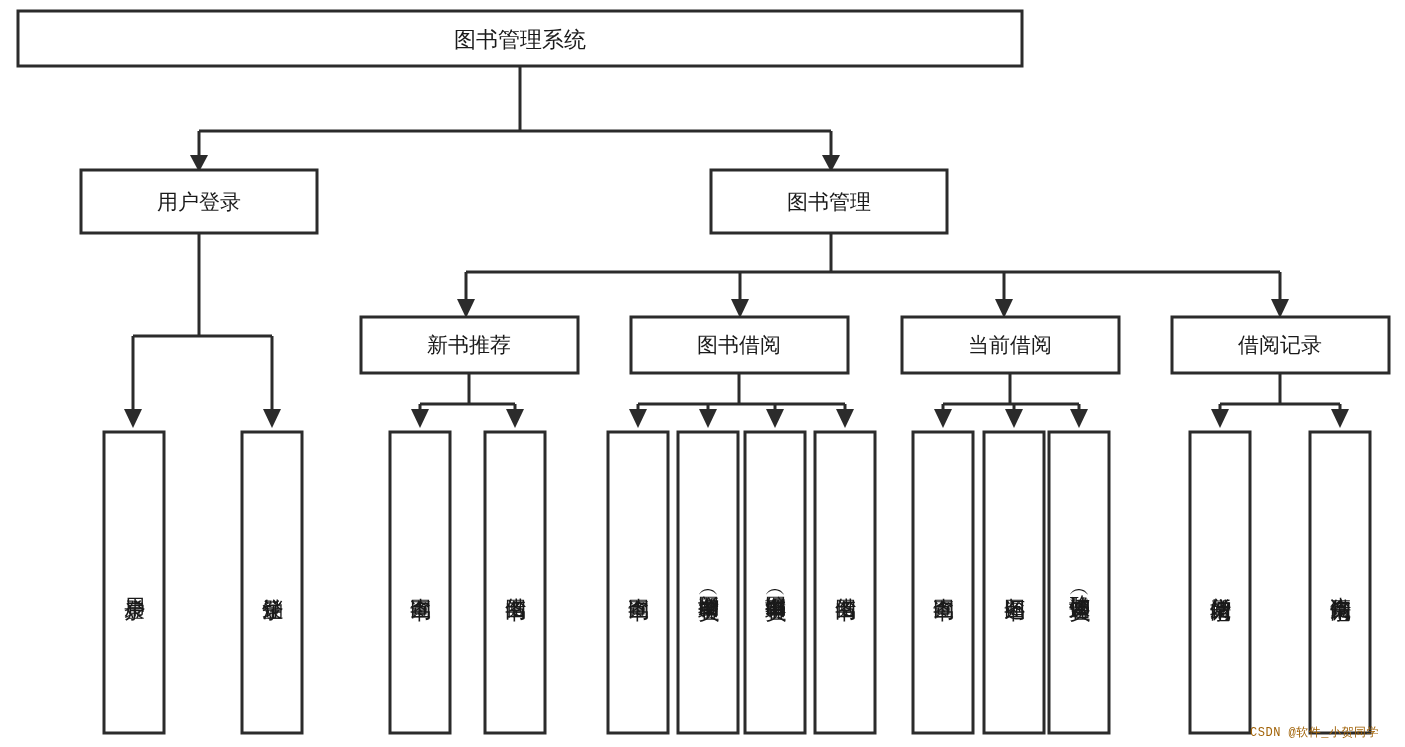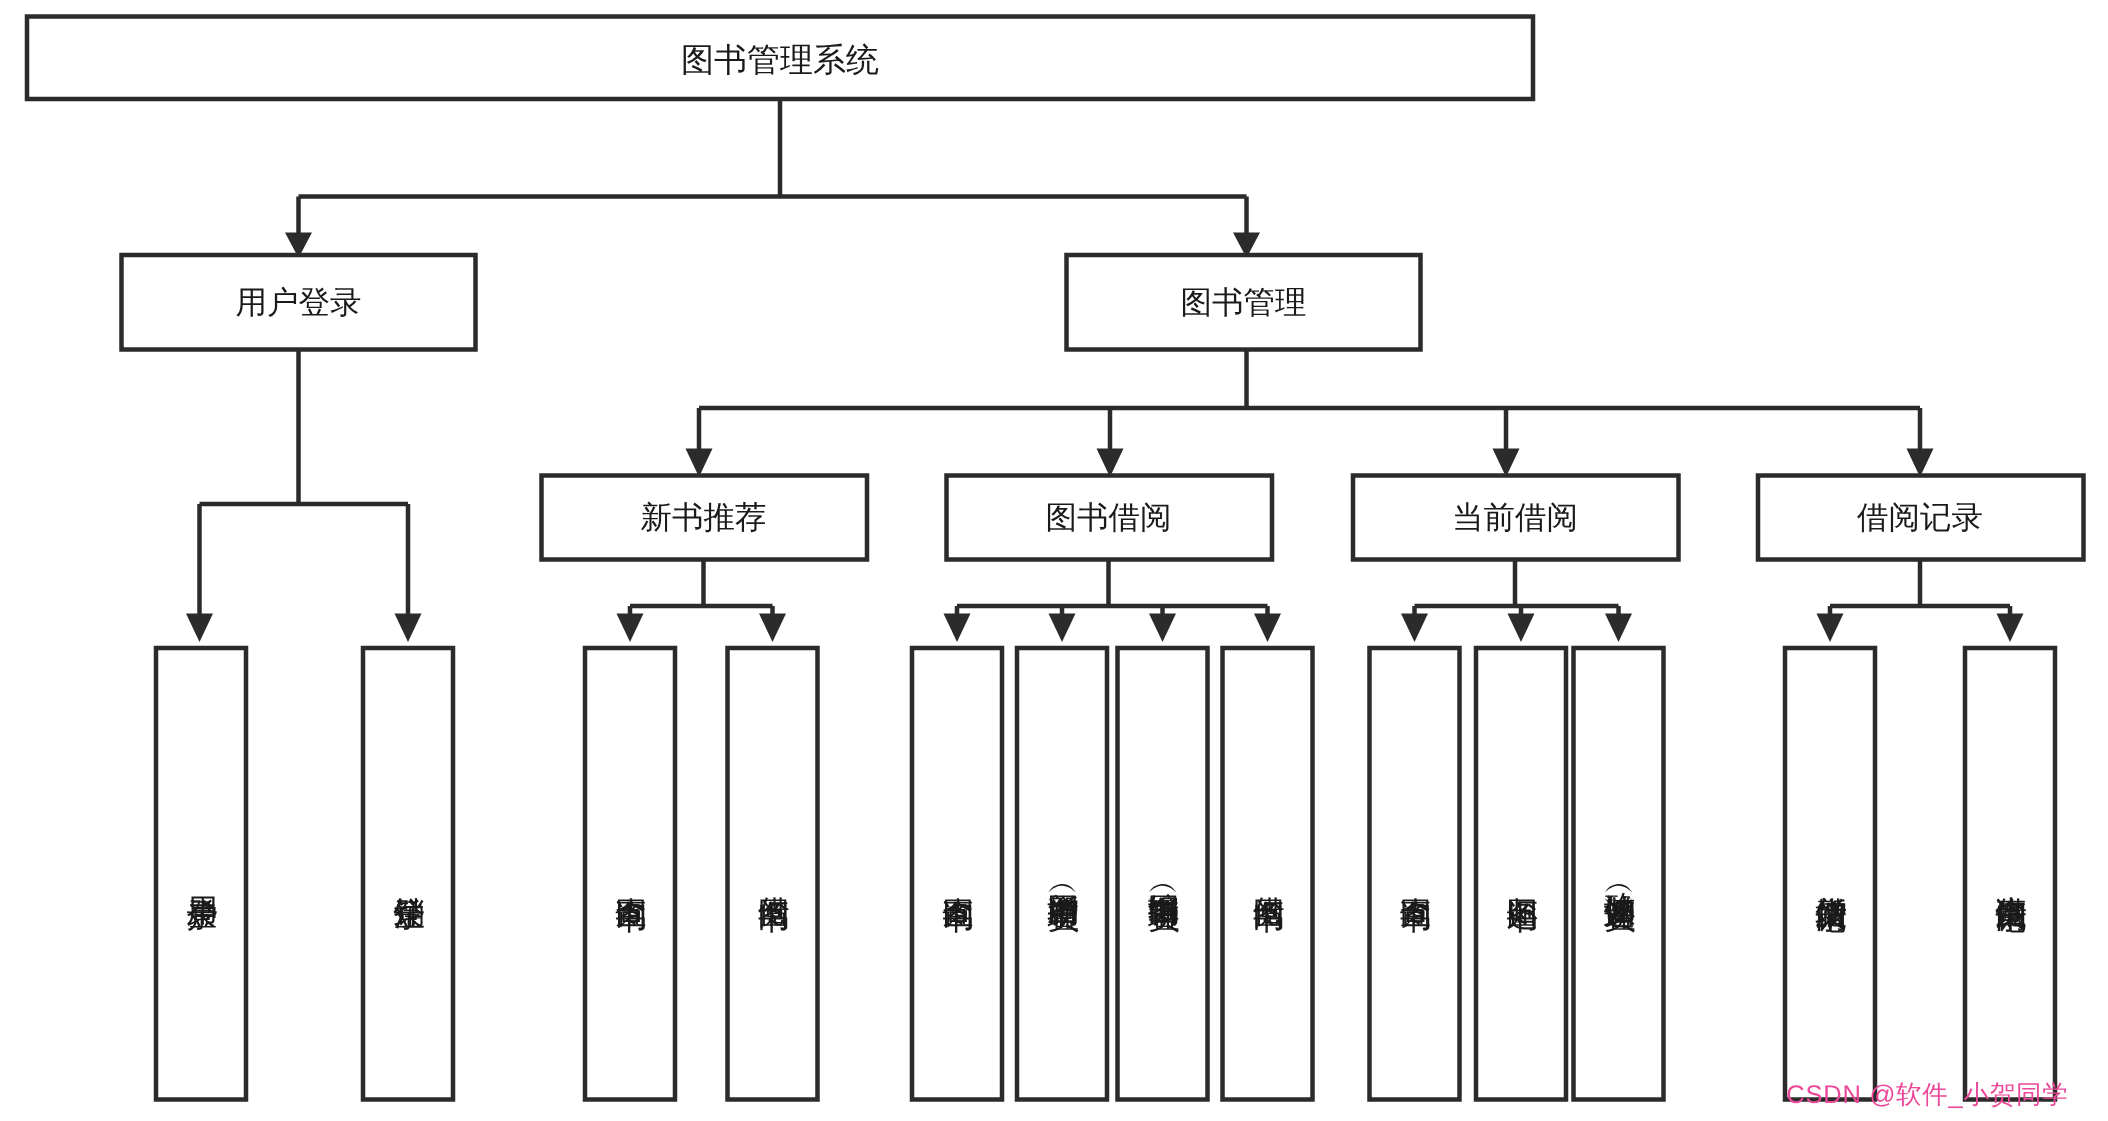--- a/index.html
+++ b/index.html
@@ -65,23 +65,23 @@
     display: flex;
     align-items: center;
     justify-content: center;
     white-space: nowrap;
     user-select: none;
   }
   .watermark {
     position: absolute;
     right: 8px;
     bottom: 6px;
-    font-family: Liberation Sans, sans-serif;
-    font-size: 17px;
-    color: #ec4899;
+    font-family: Liberation Mono, monospace;
+    font-size: 12px;
+    color: #a16207;
     letter-spacing: 0.5px;
     white-space: nowrap;
   }
 </style>
 </head>
 <body>
 
 <div id="diagram-root">
 
   <svg id="flow" viewBox="0 0 1405 747">

